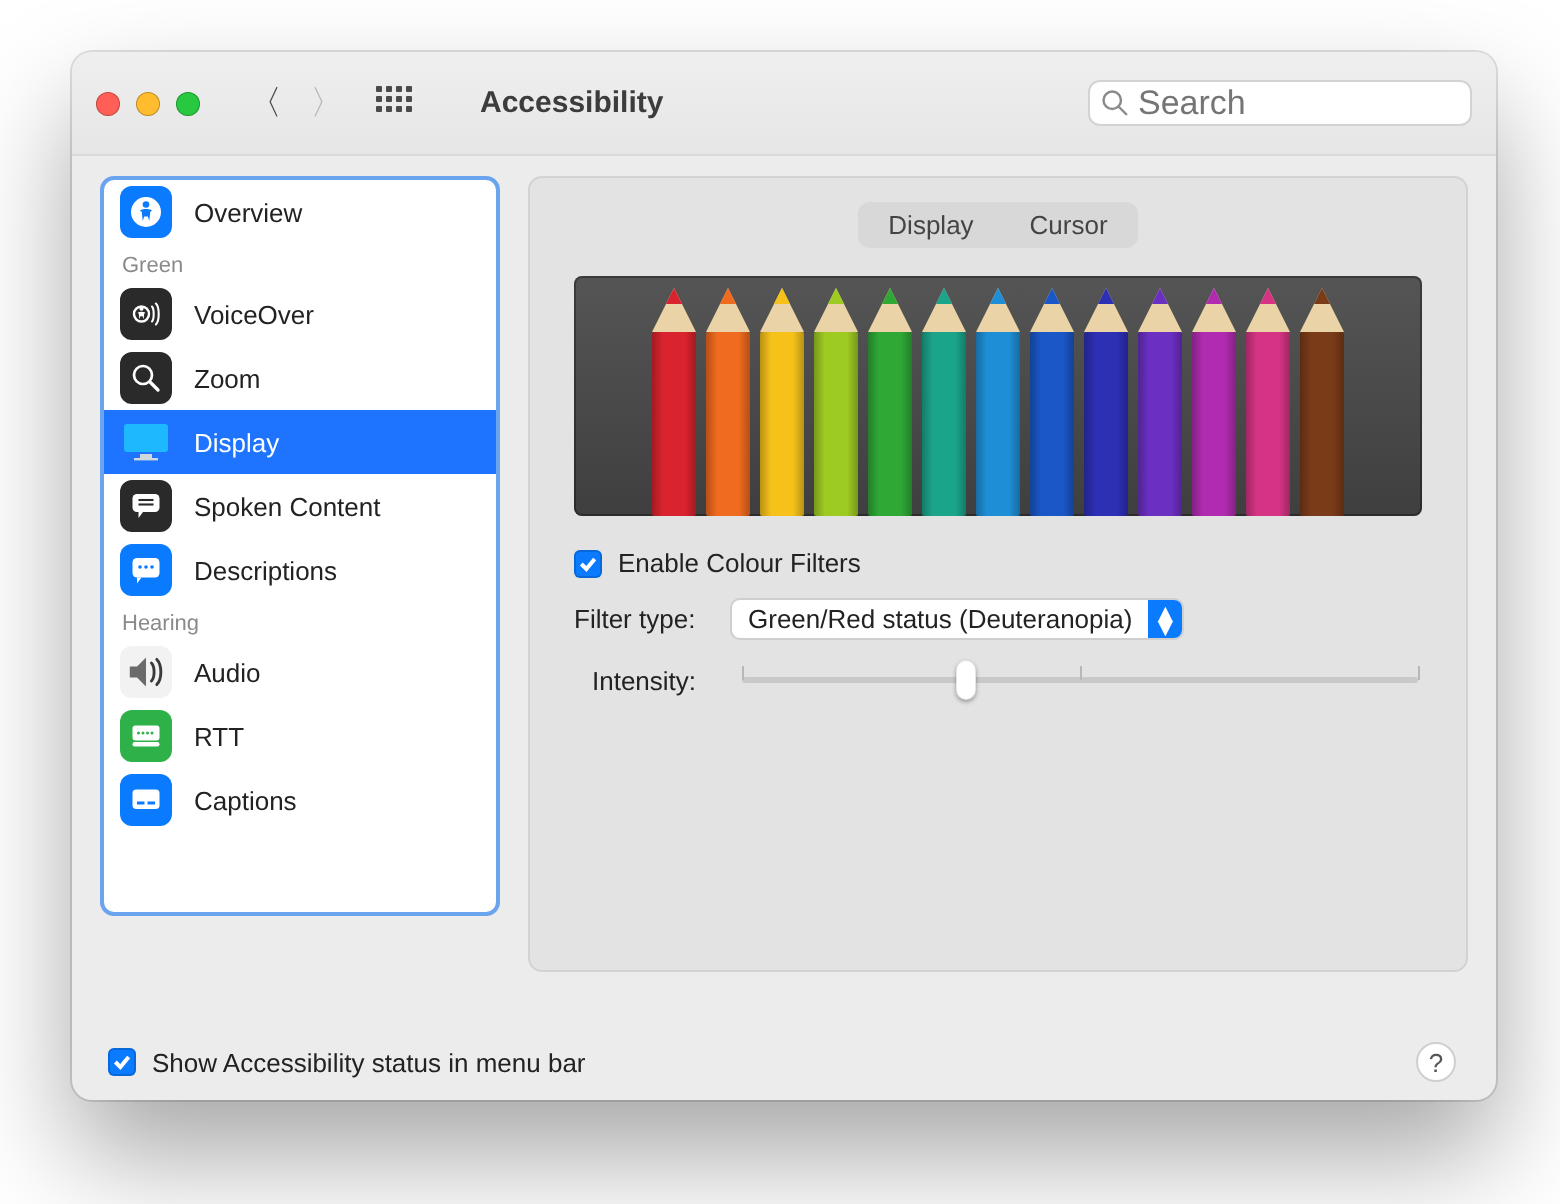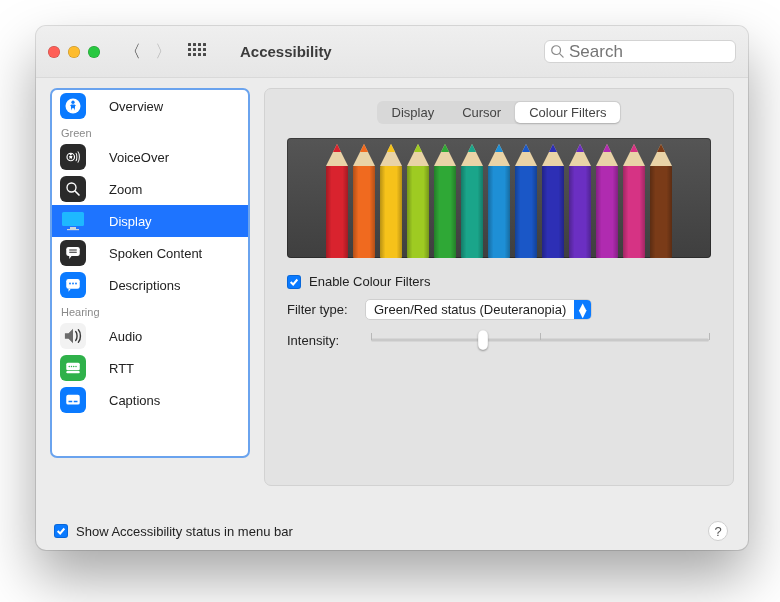--- a/index.html
+++ b/index.html
@@ -61,21 +61,21 @@
     width:200px; height:370px;
     border:2.5px solid #6aa3ee; border-radius:7px;
     background:#fff; position:relative; overflow:hidden;
   }
   .sidebar-ul{
     list-style:none; height:100%; overflow-y:auto; padding:0;
   }
   .sidebar-ul::-webkit-scrollbar{width:14px}
   .sidebar-ul::-webkit-scrollbar-thumb{background:#c9c9c9;border-radius:10px;border:4px solid #fff;}
   .sb-row{
-    display:flex;align-items:center;gap:23px;
+    display:flex;align-items:center;gap:11px;
     height:32px;padding:0 8px;
   }
   .sb-row.selected{background:#1e74ff;color:#fff;}
   .sb-section{
     font-size:11px;color:#8a8a8a;padding:5px 9px 2px;
   }
   .sb-ico{
     width:26px;height:26px;border-radius:6px;display:flex;align-items:center;justify-content:center;
     flex-shrink:0;
   }
@@ -299,21 +299,20 @@
             </span>
             <span>Captions</span>
           </li>
         </ul>
       </div>
 
       <div class="content">
         <div class="seg">
           <button>Display</button>
           <button>Cursor</button>
-          <button class="active">Colour Filters</button>
         </div>
 
         <div class="pencils" id="pencils">
             <div class="pencil" style="--c: #d9232e;">
               <div class="tip"></div>
               <div class="shaft"></div>
             </div>
             <div class="pencil" style="--c: #f06a1f;">
               <div class="tip"></div>
               <div class="shaft"></div>
@@ -377,21 +376,21 @@
             <span style="width:70px;text-align:left">Filter type:</span>
             <div class="sel">
               <span>Green/Red status (Deuteranopia)</span>
               <span class="btns">
                 <span>▲</span>
                   <span>▼</span>
               </span>
             </div>
           </div>
           <div class="row">
-            <span style="width:70px;text-align:left">Intensity:</span>
+            <span style="width:70px;text-align:center">Intensity:</span>
             <div class="slider">
               <div class="track"></div>
               <div class="tick" style="left:0%"></div>
               <div class="tick" style="left:50%"></div>
               <div class="tick" style="left:100%"></div>
               <div class="thumb" id="intensity-thumb" style="left: 33%;"></div>
             </div>
           </div>
         </div>
       </div>

